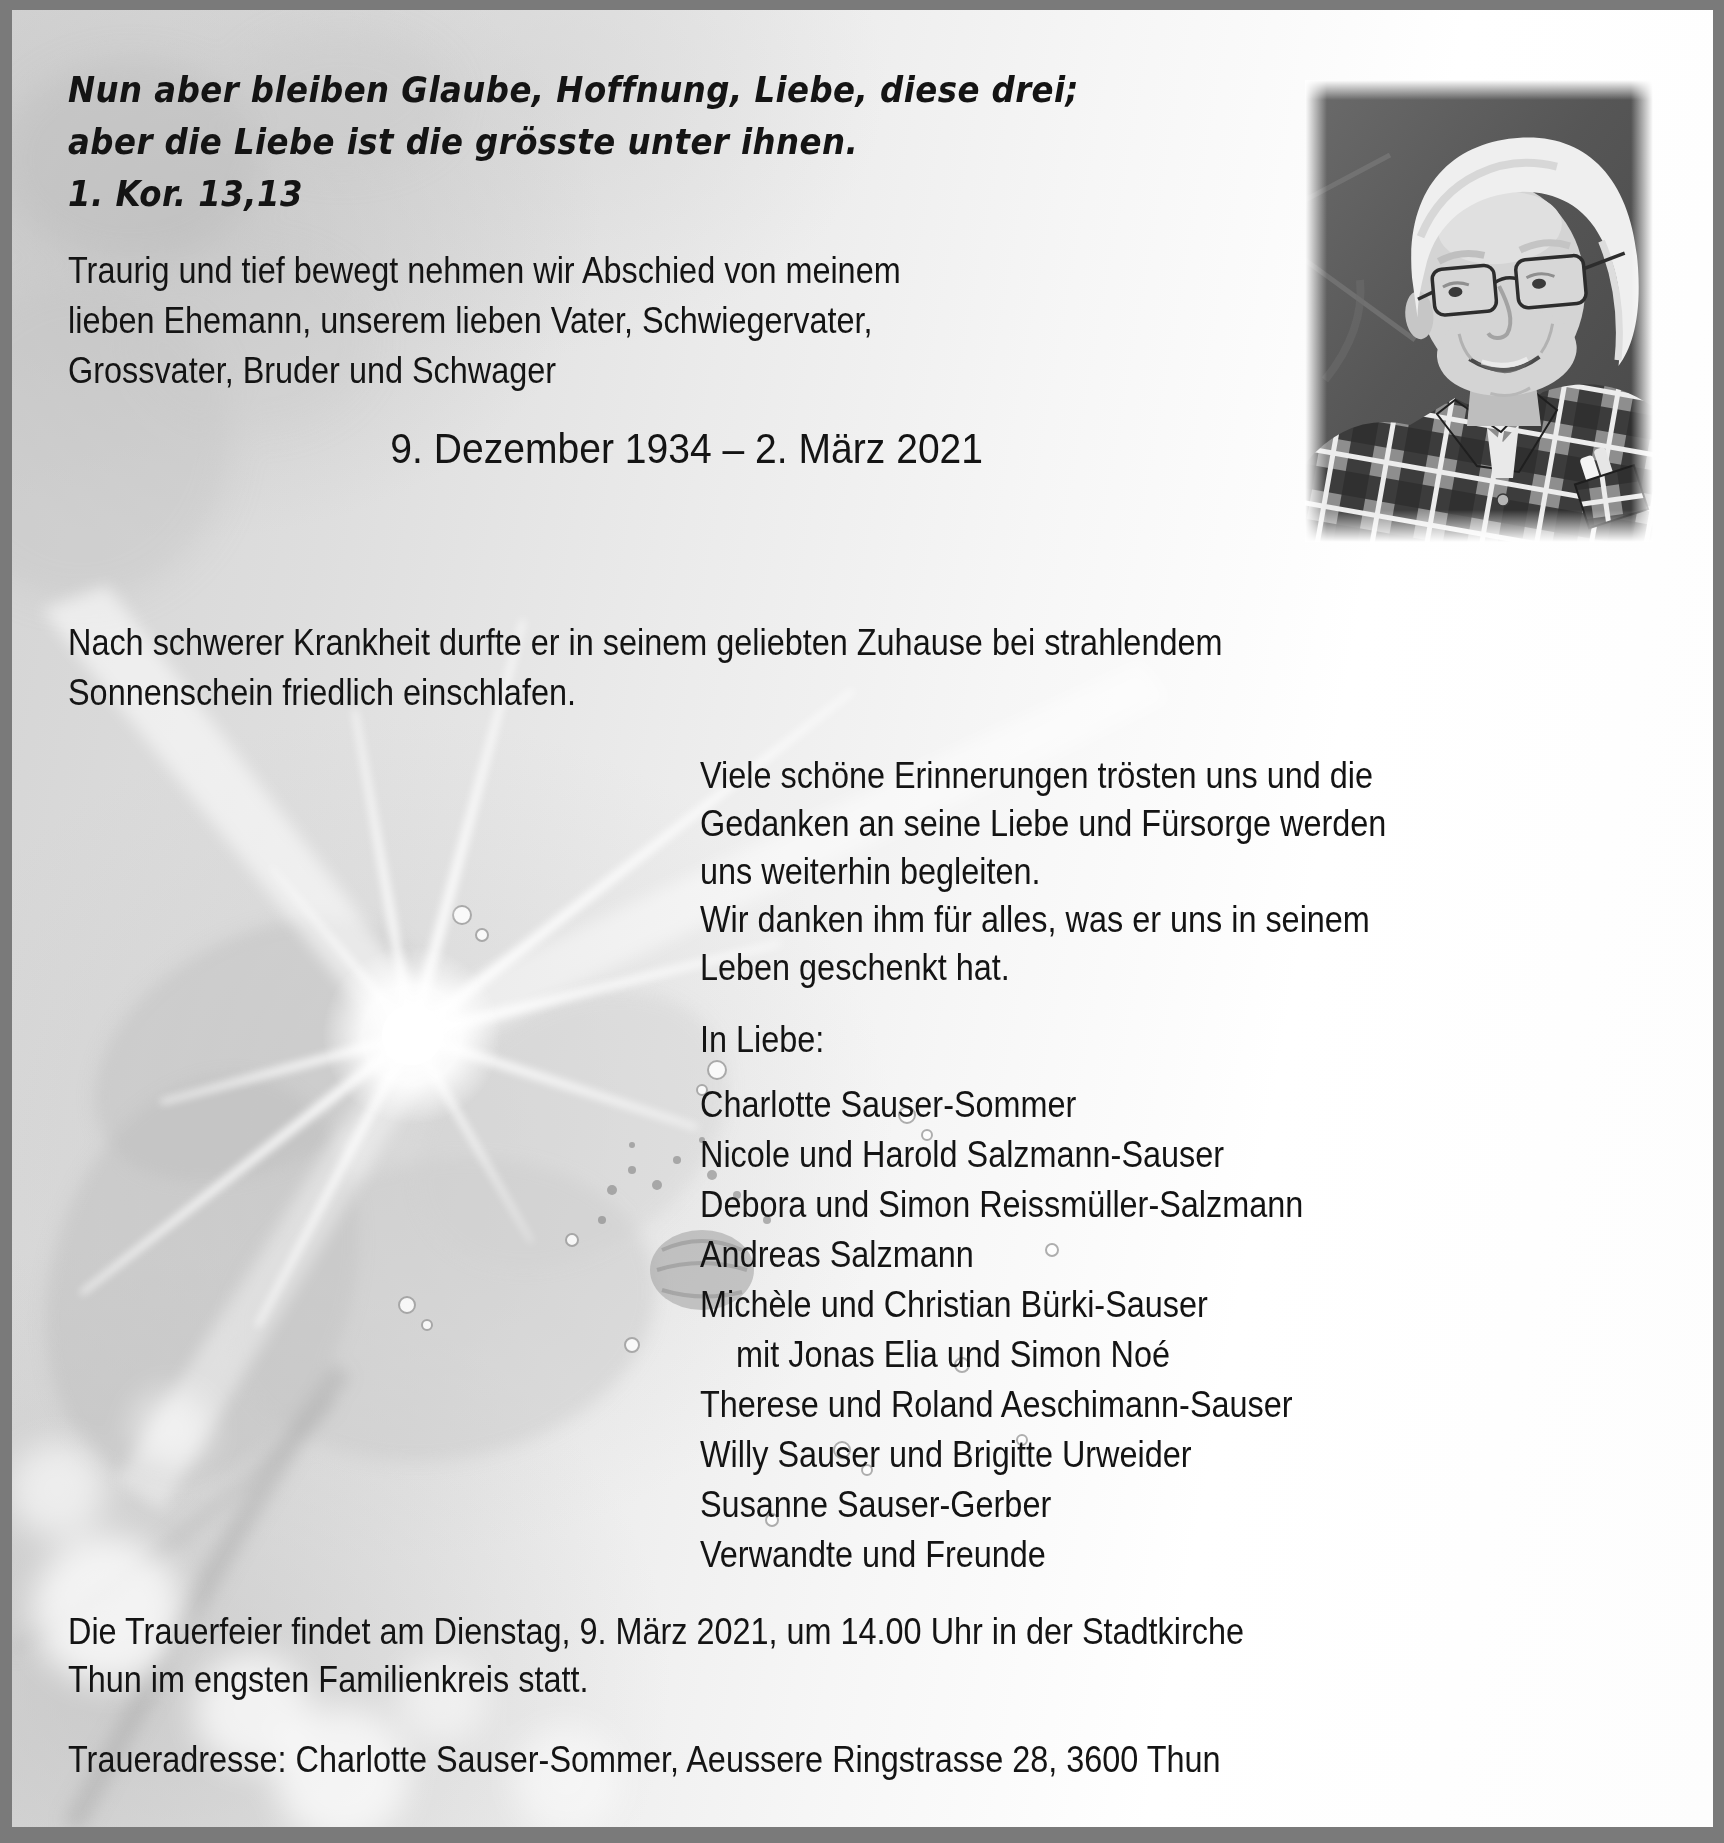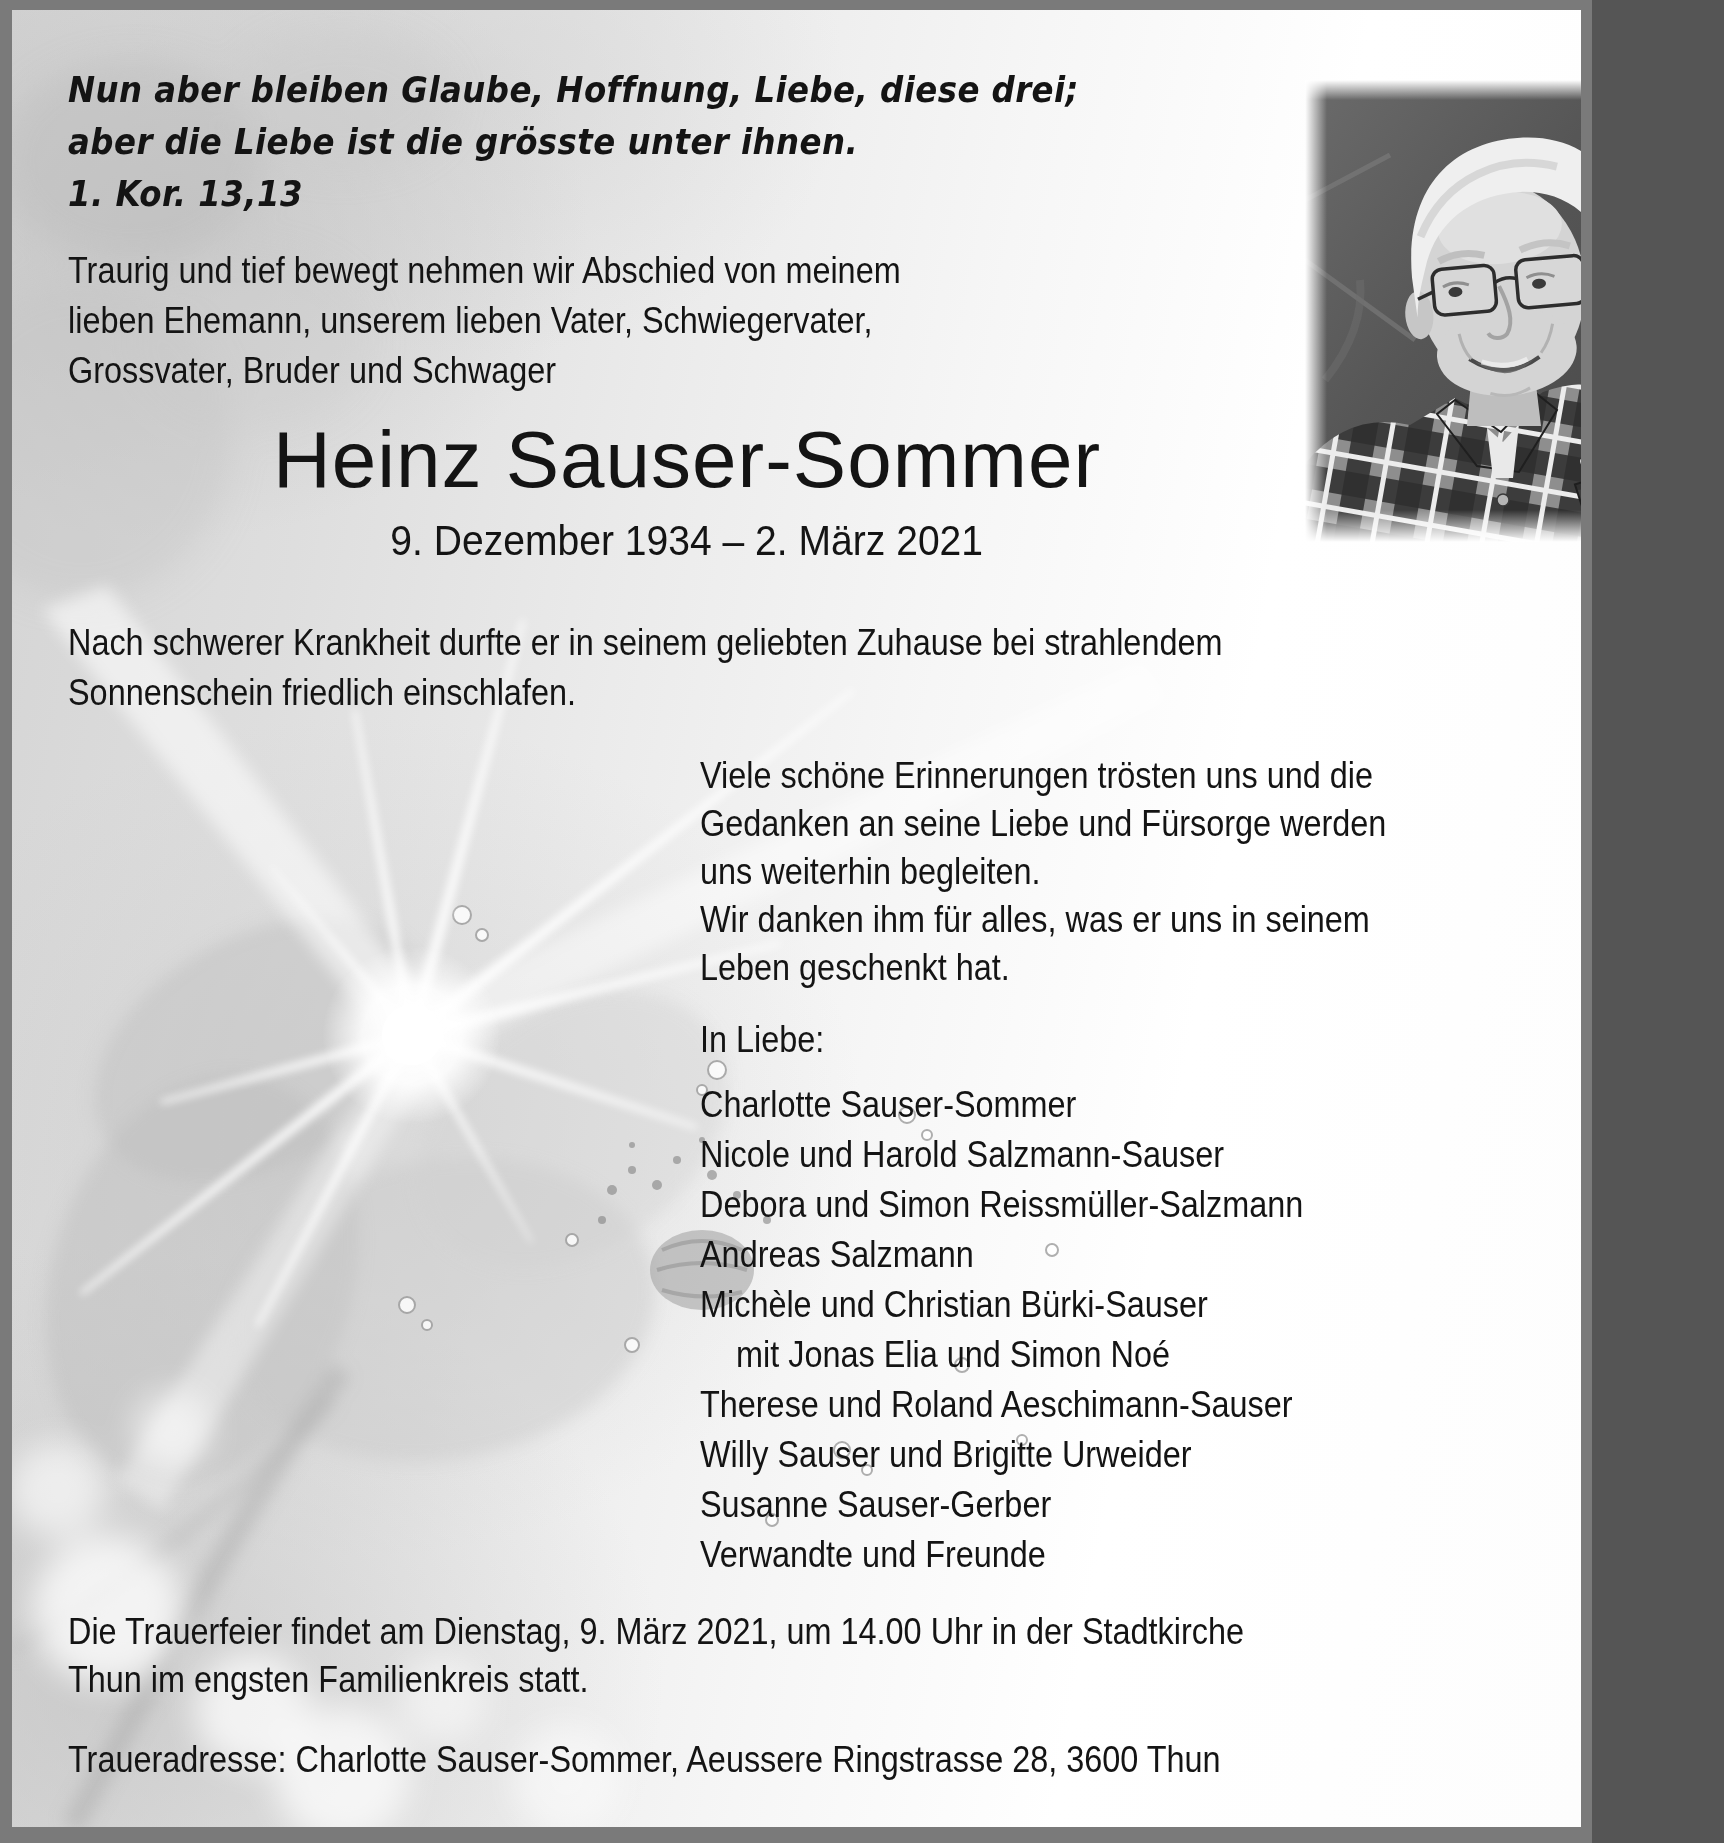--- a/index.html
+++ b/index.html
@@ -1,18 +1,18 @@
 <!DOCTYPE html>
 <html><head>
 <meta charset="utf-8">
 <style>
   html,body{margin:0;padding:0;background:#555;}
   .frame{
     position:relative;
-    width:1592px;height:1843px;
+    width:1724px;height:1843px;
     box-sizing:border-box;
     border-style:solid;
     border-color:#7a7a7a;
     border-width:10px 11px 16px 12px;
     overflow:hidden;
     font-family:"Liberation Sans", sans-serif;
     color:#141414;
     background:
       radial-gradient(900px 700px at 6% 92%, rgba(185,185,185,.50), rgba(185,185,185,0) 62%),
       radial-gradient(700px 520px at 10% 12%, rgba(186,186,186,.55), rgba(186,186,186,0) 60%),
@@ -261,21 +261,20 @@
     <div class="line ref">1. Kor. 13,13</div>
   </div>
 
   <div class="layer intro cx">
     <div class="line">Traurig und tief bewegt nehmen wir Abschied von meinem</div>
     <div class="line">lieben Ehemann, unserem lieben Vater, Schwiegervater,</div>
     <div class="line">Grossvater, Bruder und Schwager</div>
   </div>
 
   <div class="layer namebox">
-    <div class="deceased-name">Heinz Sauser-Sommer</div>
     <div class="life-dates">9. Dezember 1934 – 2. März 2021</div>
   </div>
 
   <div class="layer passing cx">
     <div class="line">Nach schwerer Krankheit durfte er in seinem geliebten Zuhause bei strahlendem</div>
     <div class="line">Sonnenschein friedlich einschlafen.</div>
   </div>
 
   <div class="layer remember cx">
     <div class="line">Viele schöne Erinnerungen trösten uns und die</div>

